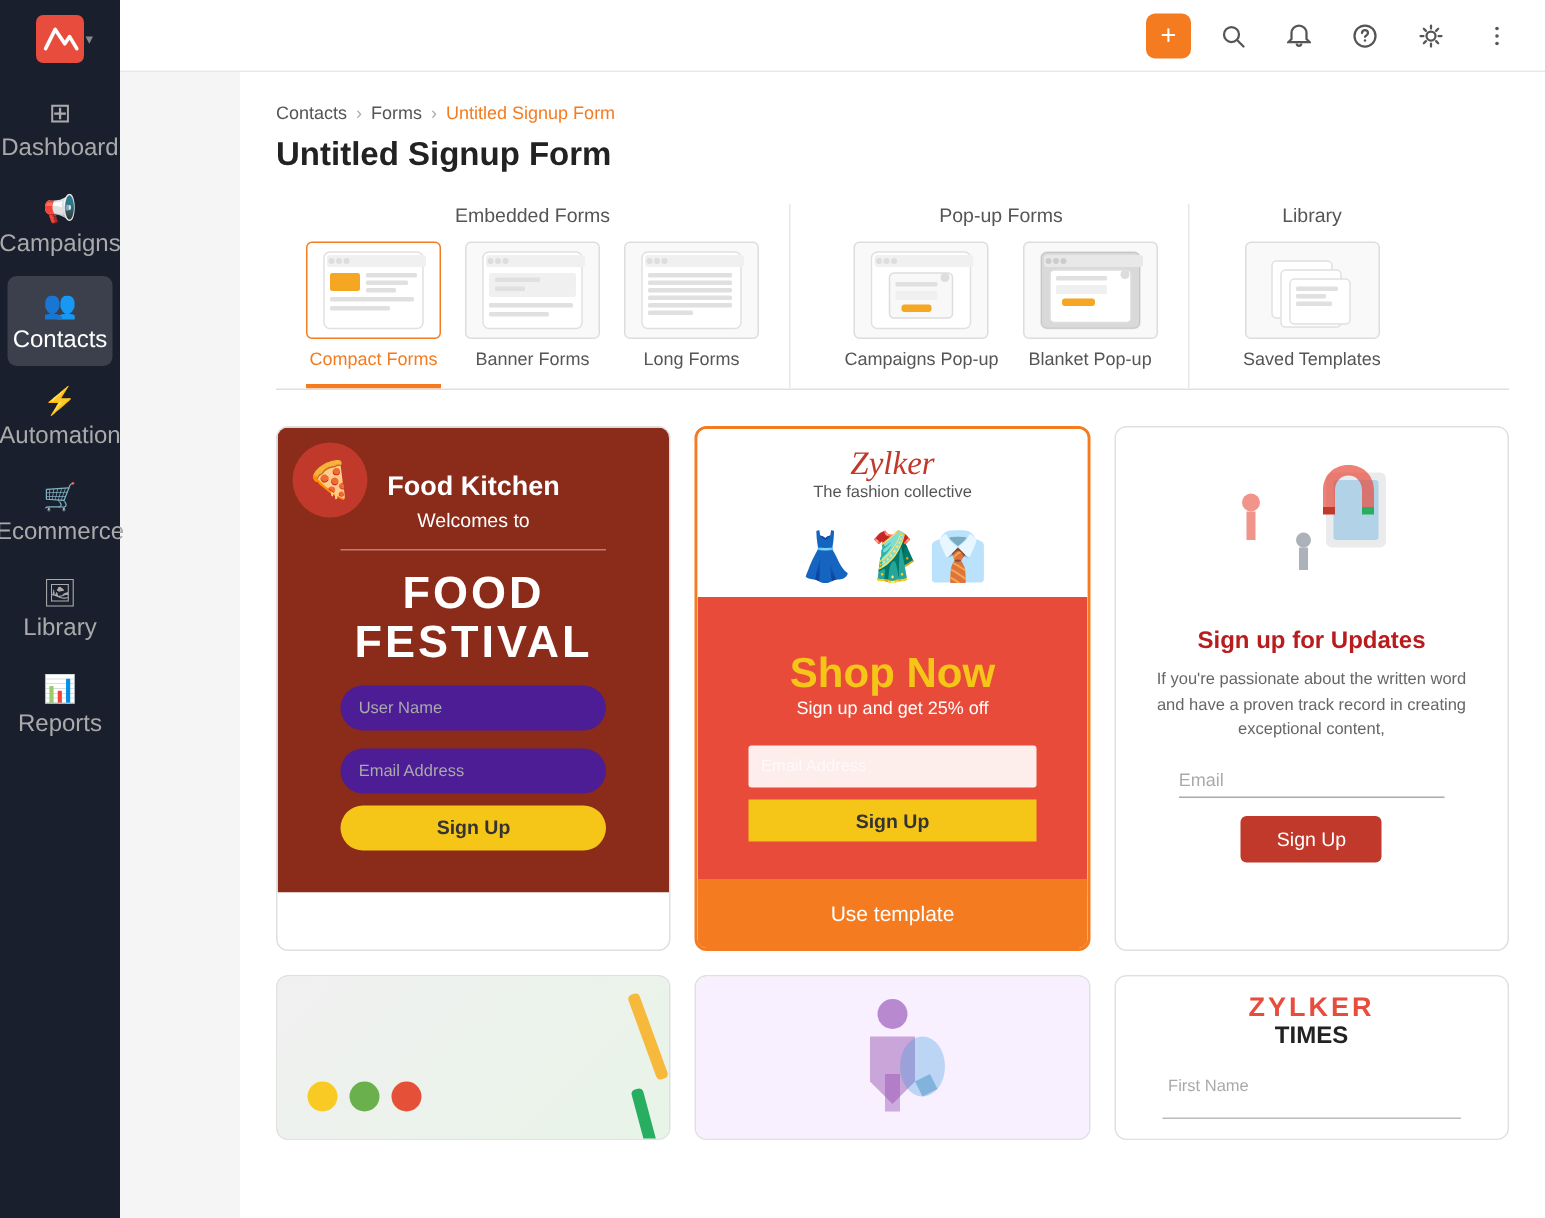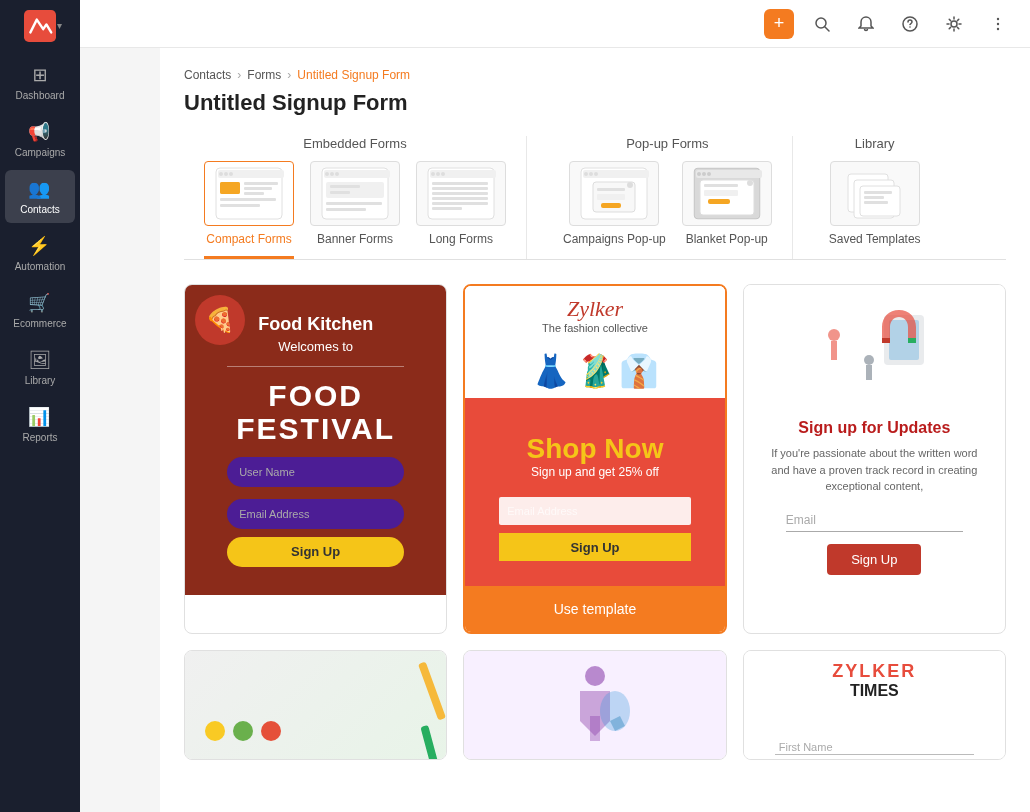--- a/index.html
+++ b/index.html
@@ -35,21 +35,21 @@
       justify-content: center;
       width: 70px;
       padding: 8px 4px;
       border-radius: 6px;
       cursor: pointer;
       color: #aaa;
       gap: 4px;
     }
     .sidebar-item.active { background: rgba(255,255,255,0.15); color: #fff; }
     .sidebar-item-icon { font-size: 18px; }
-    .sidebar-item-label { font-size: 10px; text-align: center; }
+    .sidebar-item-label { font-size: 16px; text-align: center; }
 
     
     .topbar {
       position: absolute;
       top: 0;
       left: 80px;
       right: 0;
       height: 48px;
       background: #fff;
       display: flex;
@@ -371,21 +371,21 @@
     .zylker-times-card {
       background: #fff;
       padding: 20px;
       display: flex;
       flex-direction: column;
       align-items: center;
     }
     .zylker-times-header { text-align: center; margin-bottom: 16px; }
     .zylker-brand { font-size: 18px; font-weight: 700; color: #e74c3c; letter-spacing: 2px; }
     .zylker-times-title { font-size: 16px; font-weight: 700; color: #222; }
-    .zt-input { width: 90%; height: 30px; border-bottom: 1px solid #bbb; background: transparent; border-top: none; border-left: none; border-right: none; margin-top: 24px; font-size: 12px; color: #888; padding-left: 4px; }
+    .zt-input { width: 90%; height: 30px; border-bottom: 1px solid #bbb; background: transparent; border-top: none; border-left: none; border-right: none; margin-top: 0; font-size: 12px; color: #888; padding-left: 4px; }
 
     
     .icon-svg { width: 70px; height: 55px; }
 
     .pencil-card-bg {
       background: linear-gradient(135deg, #f0f0f0, #e8f4e8);
       width: 100%;
       height: 100%;
       display: flex;
       align-items: center;

